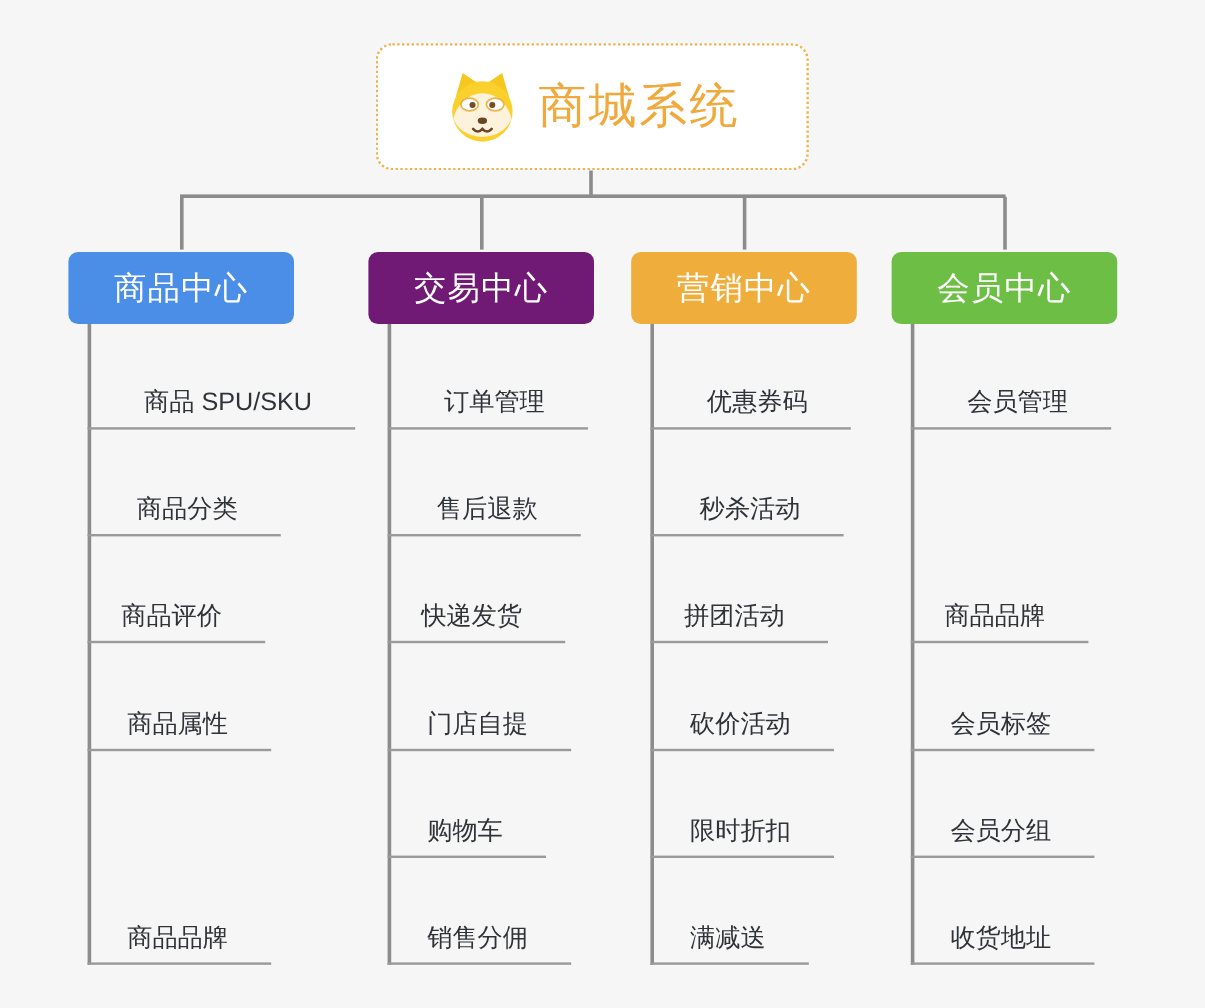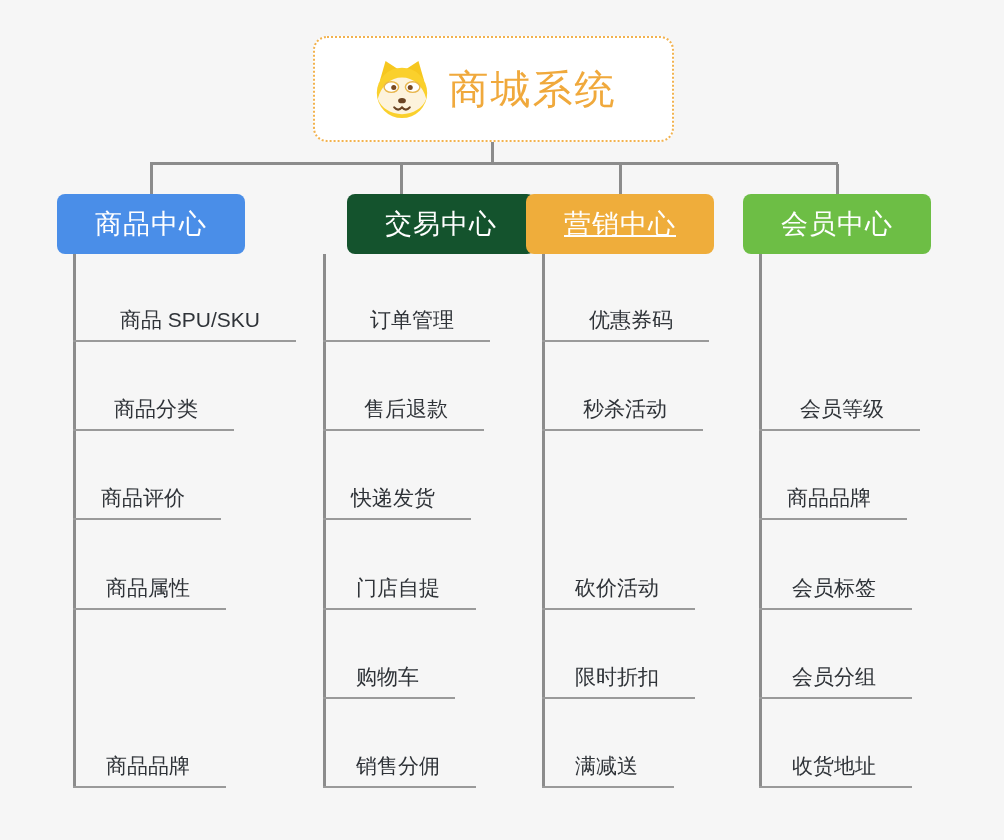--- a/index.html
+++ b/index.html
@@ -19,32 +19,32 @@
     background:#FFFFFF;border:2px dotted #F2B24E;border-radius:14px;
     display:flex;align-items:center;justify-content:center;gap:16px;
     box-sizing:content-box;cursor:default;
   }
   .root-title{
     font-size:40px;color:#F0A93C;letter-spacing:2px;font-weight:500;
     line-height:1;white-space:nowrap;
   }
   .root-icon{width:62px;height:62px;flex:0 0 auto;}
 
-  .col{position:absolute;top:194px;width:172px;}
+  .col{position:absolute;top:210px;width:172px;}
   #col-0{left:57px;} #col-1{left:307px;} #col-2{left:526px;} #col-3{left:743px;}
 
   .branch-box{
     width:188px;height:60px;border-radius:8px;
     color:#FFFFFF;font-size:27px;letter-spacing:1px;
     display:flex;align-items:center;justify-content:center;
     white-space:nowrap;
   }
   #col-0 .branch-box{background:#4A8EE8;}
-  #col-1 .branch-box{background:#14532d;margin-left:40px;}
-  #col-2 .branch-box{background:#EFAD3B;text-decoration:underline;}
+  #col-1 .branch-box{background:#701a75;}
+  #col-2 .branch-box{background:#EFAD3B;}
   #col-3 .branch-box{background:#6DBE45;}
 
   .spine{position:absolute;left:16px;top:60px;width:3px;height:534px;background:#8C8C8C;}
 
   .item{
     position:absolute;left:16px;
     padding:0 36px 7px 33px;
     border-bottom:2px solid #9A9A9A;
     font-size:21px;line-height:26px;color:#2F3338;
     white-space:nowrap;cursor:default;
@@ -99,28 +99,29 @@
     <div class="item r4">门店自提</div>
     <div class="item r5">购物车</div>
     <div class="item r6">销售分佣</div>
   </div>
 
   <div class="col" id="col-2">
     <div class="branch-box">营销中心</div>
     <div class="spine"></div>
     <div class="item r1">优惠券码</div>
     <div class="item r2">秒杀活动</div>
+    <div class="item r3">拼团活动</div>
     <div class="item r4">砍价活动</div>
     <div class="item r5">限时折扣</div>
     <div class="item r6">满减送</div>
   </div>
 
   <div class="col" id="col-3">
     <div class="branch-box">会员中心</div>
     <div class="spine"></div>
-    <div class="item r2">会员等级</div>
+    <div class="item r1">会员管理</div>
     <div class="item r3">商品品牌</div>
     <div class="item r4">会员标签</div>
     <div class="item r5">会员分组</div>
     <div class="item r6">收货地址</div>
   </div>
 
 </div>
 
 </body></html>

